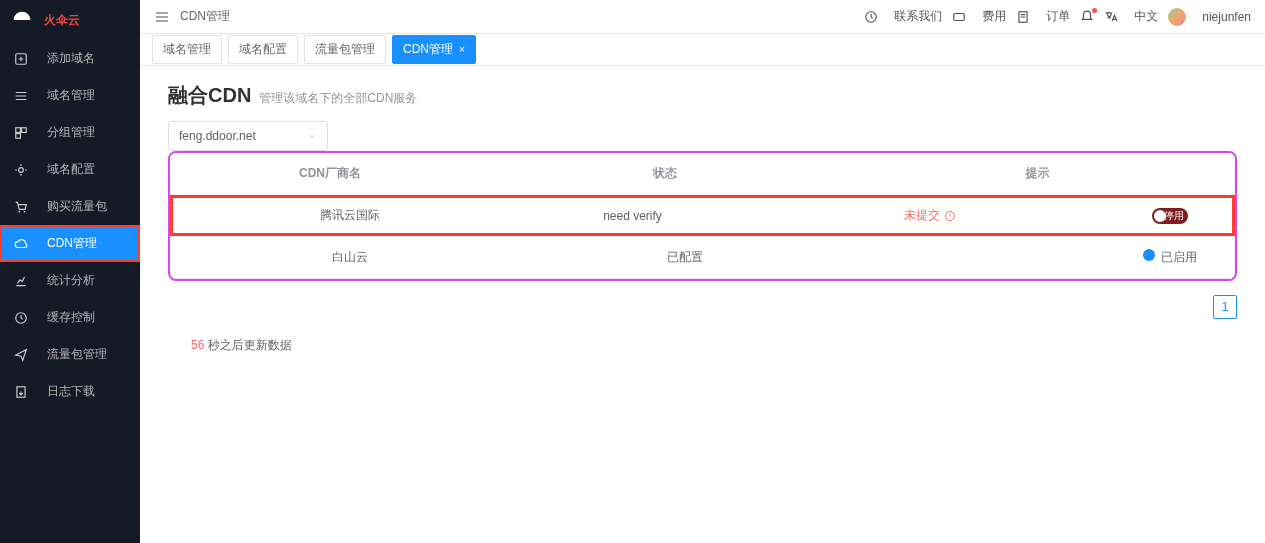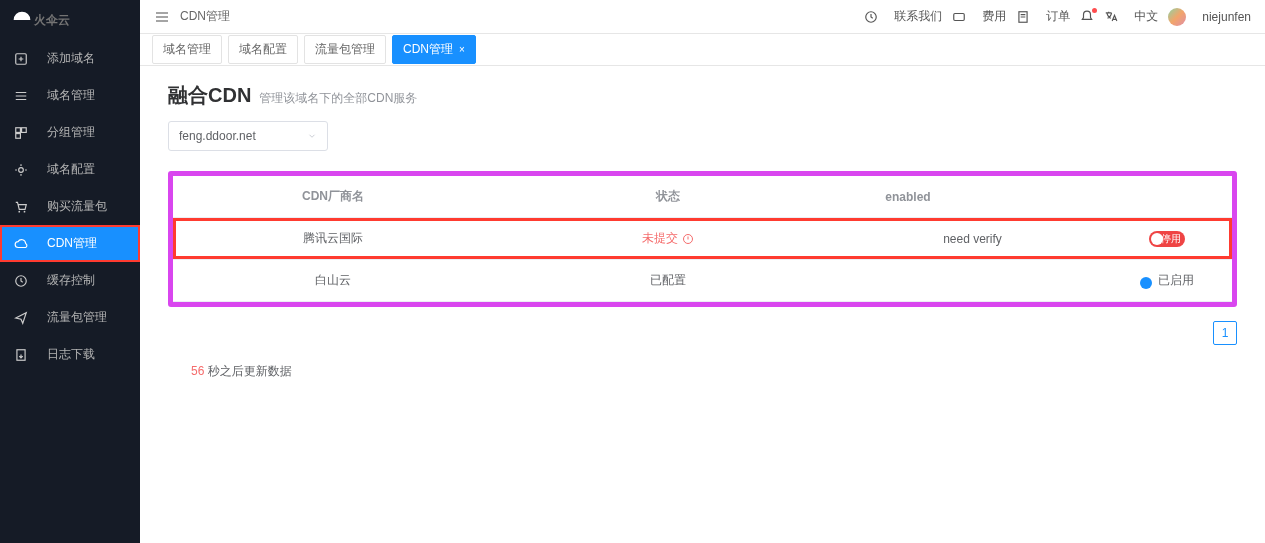--- a/index.html
+++ b/index.html
@@ -1,20 +1,20 @@
 <!DOCTYPE html>
 <html><head>
   <meta charset="utf-8">
   <style>
     * { margin:0; padding:0; box-sizing:border-box; font-family:-apple-system,Arial,"PingFang SC","Microsoft YaHei",sans-serif; font-size:12px; }
     body { width:1265px; height:543px; overflow:hidden; display:flex; background:#fff; color:#606266; }
 
     
     .sidebar { width:140px; background:#151b26; color:#bbb; display:flex; flex-direction:column; }
-    .logo { display:flex; align-items:center; gap:2px; padding:10px 12px; color:#737373; font-size:14px; font-weight:600; }
+    .logo { display:flex; align-items:center; gap:12px; padding:10px 12px; color:#ef4444; font-size:14px; font-weight:600; }
     .logo svg { width:20px; height:20px; }
     .menu { list-style:none; }
     .menu li { display:flex; align-items:center; gap:19px; padding:10px 14px; cursor:pointer; color:#b5b5b5; }
     .menu li.active { background:#1890ff; color:#fff; }
     .menu li.highlighted { box-shadow:0 0 0 2px #ff3b30 inset; }
     .menu li .mi { width:14px; display:flex; justify-content:center; }
 
     
     .main { flex:1; display:flex; flex-direction:column; }
     .topbar { height:34px; display:flex; align-items:center; padding:0 14px; border-bottom:1px solid #e6e6e6; color:#666; gap:10px; }
@@ -29,40 +29,40 @@
     .tabs { height:32px; display:flex; align-items:center; padding:0 12px; gap:6px; border-bottom:1px solid #e6e6e6; }
     .tab { padding:5px 10px; border:1px solid #e3e3e3; border-radius:2px; color:#666; cursor:pointer; display:flex; align-items:center; gap:6px; }
     .tab.active { background:#1890ff; border-color:#1890ff; color:#fff; }
     .tab .close { font-size:10px; }
 
     
     .content { padding:16px 28px; }
     .page-head { display:flex; align-items:baseline; gap:8px; margin-bottom:12px; }
     .page-head h2 { font-size:20px; color:#303133; font-weight:600; }
     .page-head .sub { color:#909399; }
-    .select { width:160px; height:30px; border:1px solid #dcdfe6; border-radius:3px; display:flex; align-items:center; padding:0 10px; justify-content:space-between; color:#606266; cursor:pointer; margin-bottom:20px; }
+    .select { width:160px; height:30px; border:1px solid #dcdfe6; border-radius:3px; display:flex; align-items:center; padding:0 10px; justify-content:space-between; color:#606266; cursor:pointer; }
     .chev { width:10px; height:10px; }
 
     
-    .tbl { border:5px solid #d946ef; border-radius:3px; overflow:hidden; }
+    .tbl { border:2px solid #d946ef; border-radius:8px; overflow:hidden; }
     .thead,.trow { display:flex; }
     .thead { background:#fff; border-bottom:1px solid #ebeef5; }
     .c-vendor { width:320px; }
     .c-status { width:350px; }
     .c-tip    { flex:1; }
     .c-enabled{ width:130px; }
     .cell { padding:12px 10px; display:flex; align-items:center; justify-content:center; text-align:center; color:#606266; }
     .thead .cell { font-weight:600; color:#909399; }
-    .trow { border-bottom:1px solid #ebeef5; }
+    .trow { border-bottom:1px solid #ebeef5;padding-left:20px; }
     .trow.hl { box-shadow:0 0 0 3px #ff3b30 inset; }
     .warn { color:#f56c6c; display:flex; align-items:center; gap:4px; }
     .warn svg { width:12px; height:12px; }
-    .switch { width:36px; height:16px; border-radius:8px; background:#ef4444; position:relative; display:flex; align-items:center; justify-content:flex-end; padding-right:4px; font-size:10px; color:#fff; cursor:pointer; }
+    .switch { width:36px; height:16px; border-radius:8px; background:#7f1d1d; position:relative; display:flex; align-items:center; justify-content:flex-end; padding-right:4px; font-size:10px; color:#fff; cursor:pointer; }
     .switch::before { content:""; position:absolute; left:2px; top:2px; width:12px; height:12px; border-radius:50%; background:#fff; }
-    .dot-on { display:flex; align-items:flex-end; gap:6px; }
+    .dot-on { display:flex; align-items:flex-start; gap:6px; }
     .dot-on .d { width:12px; height:12px; border-radius:50%; background:#1890ff; }
 
     
     .pagi { display:flex; justify-content:flex-end; margin-top:14px; }
     .pagi .pg { width:24px; height:24px; border:1px solid #1890ff; color:#1890ff; border-radius:2px; display:flex; align-items:center; justify-content:center; cursor:pointer; }
 
     .refresh { margin-top:18px; color:#606266;margin-left:23px; }
     .refresh .sec { color:#f56c6c; }
   </style>
 </head>
@@ -126,20 +126,28 @@
         <span class="mi">
           <svg width="14" height="14" viewBox="0 0 24 24" stroke-width="2">
             <path d="M7 18a5 5 0 010-10 7 7 0 0113 3 4 4 0 010 7z" fill="none" stroke="currentColor"></path>
           </svg>
         </span>
         <span>CDN管理</span>
       </li>
       <li>
         <span class="mi">
           <svg width="14" height="14" viewBox="0 0 24 24" stroke-width="2">
+            <path d="M4 20h16M6 16l4-6 4 3 4-8" fill="none" stroke="#ccc"></path>
+          </svg>
+        </span>
+        <span>统计分析</span>
+      </li>
+      <li>
+        <span class="mi">
+          <svg width="14" height="14" viewBox="0 0 24 24" stroke-width="2">
             <circle cx="12" cy="12" r="9" fill="none" stroke="#ccc"></circle>
             <path d="M12 7v5l3 2" stroke="#ccc"></path>
           </svg>
         </span>
         <span>缓存控制</span>
       </li>
       <li>
         <span class="mi">
           <svg width="14" height="14" viewBox="0 0 24 24" stroke-width="2">
             <path d="M3 12l18-9-6 18-3-7z" fill="none" stroke="#ccc"></path>
@@ -230,35 +238,35 @@
       <span>feng.ddoor.net</span>
       <svg class="chev" viewBox="0 0 24 24" fill="none" stroke="#c0c4cc" stroke-width="2">
           <path d="M6 9l6 6 6-6"></path>
         </svg>
     </div>
 
     <div class="tbl">
       <div class="thead">
         <div class="cell c-vendor">CDN厂商名</div>
         <div class="cell c-status">状态</div>
-        <div class="cell c-enabled">enabled</div>
+        <div class="cell c-tip">提示</div>
       </div>
       <div id="tbody">
           <div class="trow hl">
             <div class="cell c-vendor">腾讯云国际</div>
+            <div class="cell c-tip">need verify</div>
             <div class="cell c-status">
               <span class="warn">
                 <span>未提交</span>
                 <svg viewBox="0 0 24 24" fill="none" stroke="#f56c6c" stroke-width="2">
                   <circle cx="12" cy="12" r="9"></circle>
                   <path d="M12 7v6M12 17h.01"></path>
                 </svg>
               </span>
             </div>
-            <div class="cell c-tip">need verify</div>
             <div class="cell c-enabled">
               <span class="switch">停用</span>
             </div>
           </div>
           <div class="trow">
             <div class="cell c-vendor">白山云</div>
             <div class="cell c-status">
               <span>已配置</span>
             </div>
             <div class="cell c-tip"></div>

